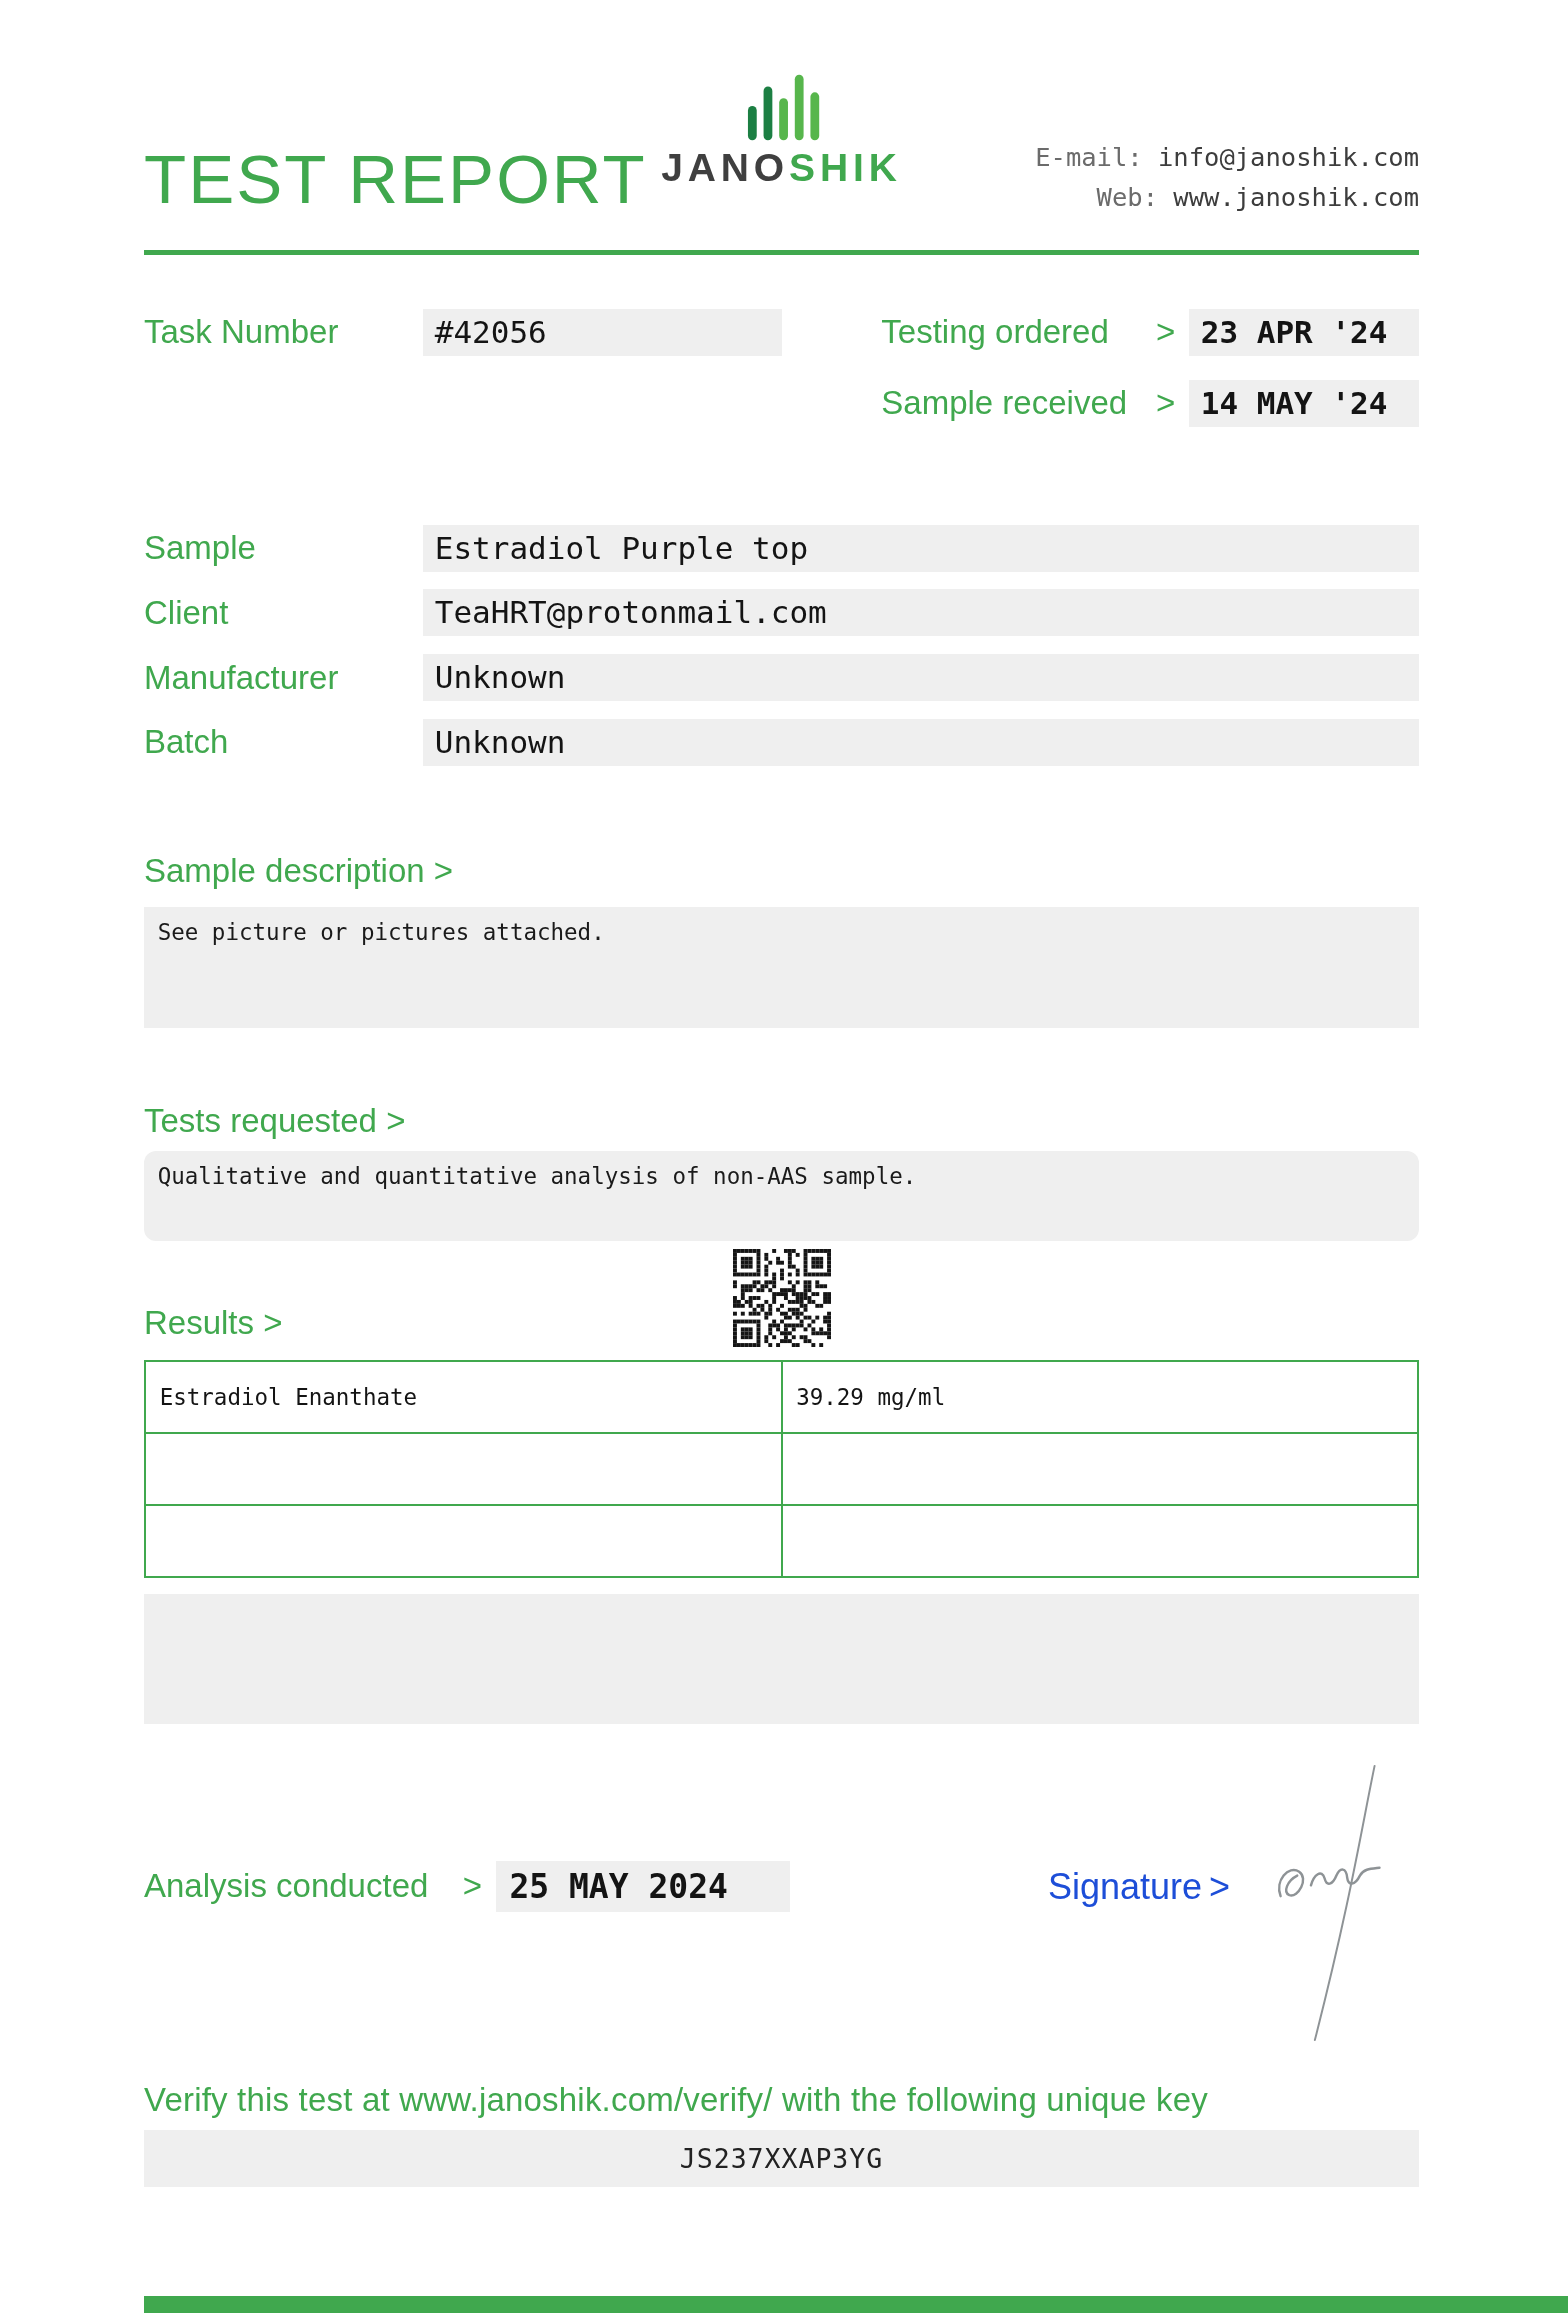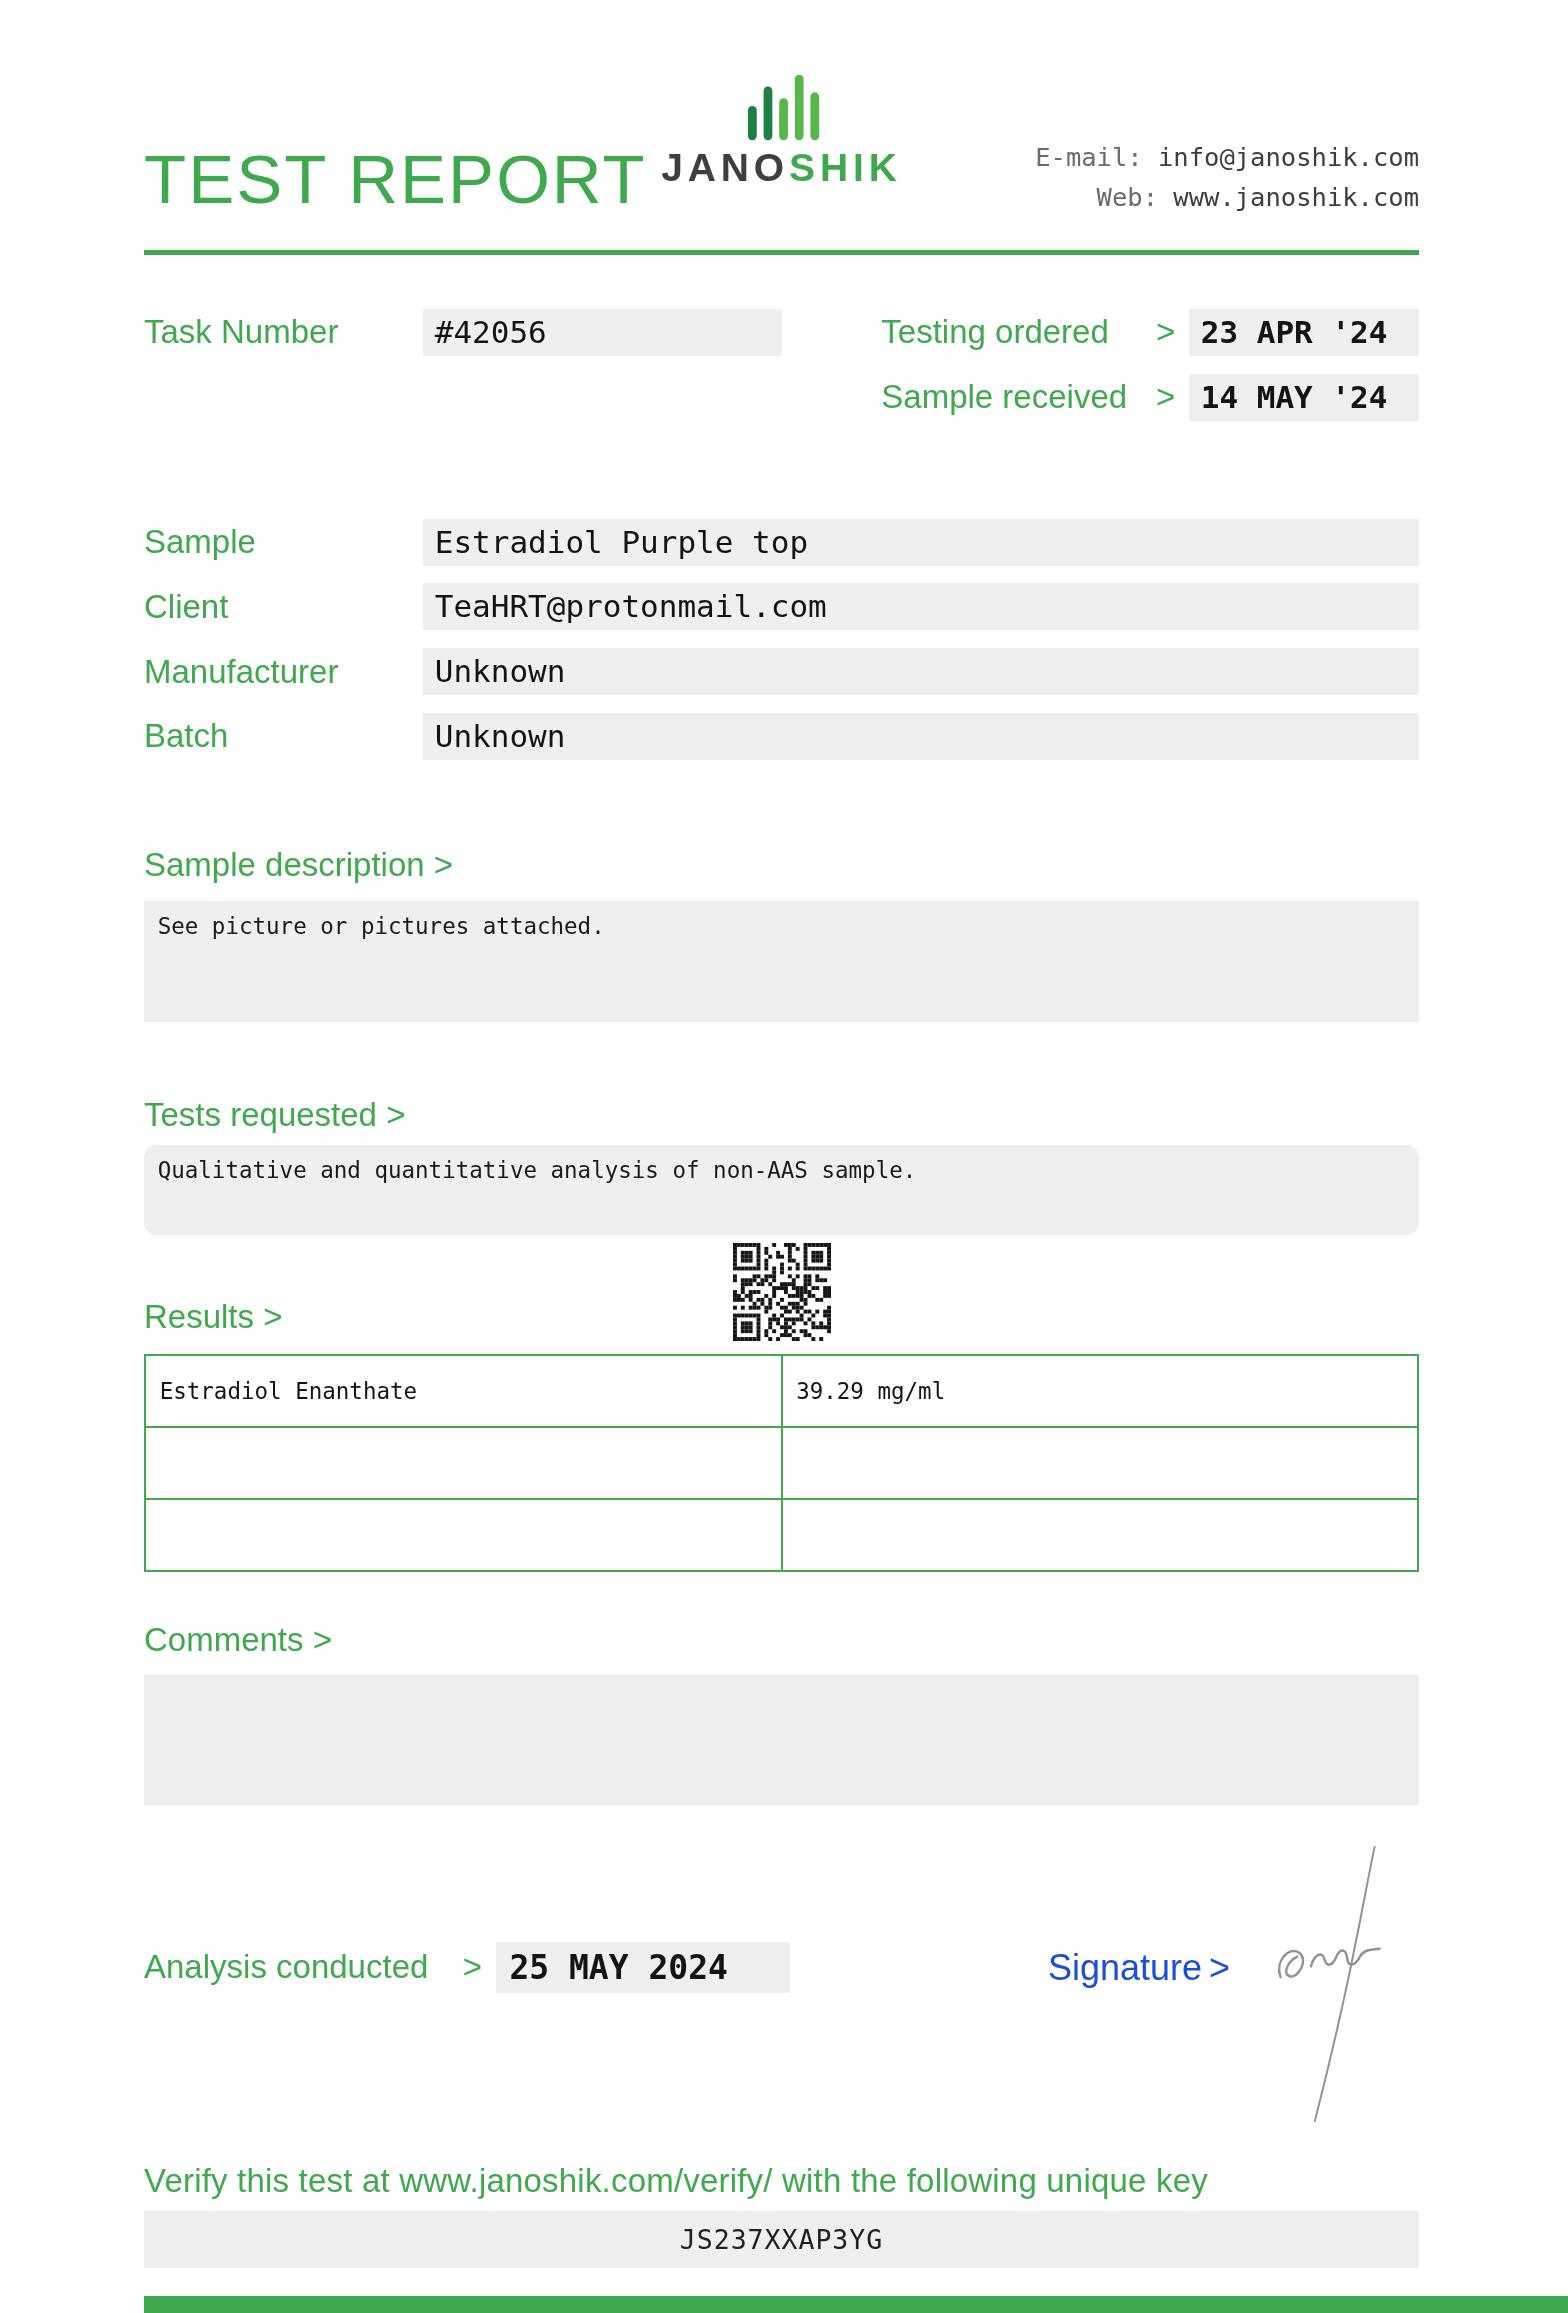--- a/index.html
+++ b/index.html
@@ -19,21 +19,21 @@
   .contact { position: absolute; right: 0; top: 137px; text-align: right; font-size: 25.5px; line-height: 40px; font-family: "DejaVu Sans Mono", monospace; }
   .contact .lbl { color: #6b6b6b; }
   .contact .val { color: #3d3d3d; }
   .divider { height: 4.9px; background: #40A84E; }
 
   
   .meta { margin-top: 54px; display: flex; justify-content: space-between; align-items: flex-start; }
   .task { display: flex; align-items: center; }
   .task-label { width: 279px; font-size: 33px; color: #40A84E; }
   .task-value { width: 359px; height: 47px; background: #efefef; font-family: "DejaVu Sans Mono", monospace; font-size: 31px; line-height: 47px; padding-left: 11.8px; color: #141414; }
-  .dates { display: flex; flex-direction: column; gap: 18px; }
+  .dates { display: flex; flex-direction: column; gap: 24px; }
   .date-row { display: flex; align-items: center; justify-content: flex-end; }
   .date-label { display: flex; justify-content: space-between; width: 294px; font-size: 33px; color: #40A84E; margin-right: 13.7px; }
   .date-value { width: 230px; height: 47px; background: #efefef; font-family: "DejaVu Sans Mono", monospace; font-weight: bold; font-size: 31px; line-height: 47px; padding-left: 11.8px; color: #141414; }
 
   
   .details { margin-top: 98px; }
   .detail-row { display: flex; align-items: center; margin-bottom: 17.6px; height: 47px; }
   .detail-label { width: 279px; font-size: 33px; color: #40A84E; }
   .detail-value { flex: 1; height: 47px; background: #efefef; font-family: "DejaVu Sans Mono", monospace; font-size: 31px; line-height: 47px; padding-left: 11.8px; color: #141414; }
 
@@ -457,21 +457,20 @@
             <td></td>
           </tr>
           <tr>
             <td class="substance"></td>
             <td></td>
           </tr>
         </tbody>
       </table>
     </div>
 
-    <div class="section-heading comments-heading">Comments &gt;</div>
     <div class="gray-box comments-box"></div>
 
     <div class="analysis">
       <div class="analysis-label">
         <span>Analysis conducted</span>
         <span>&gt;</span>
       </div>
       <div class="analysis-value">25 MAY 2024</div>
 
       <div class="signature-label">

